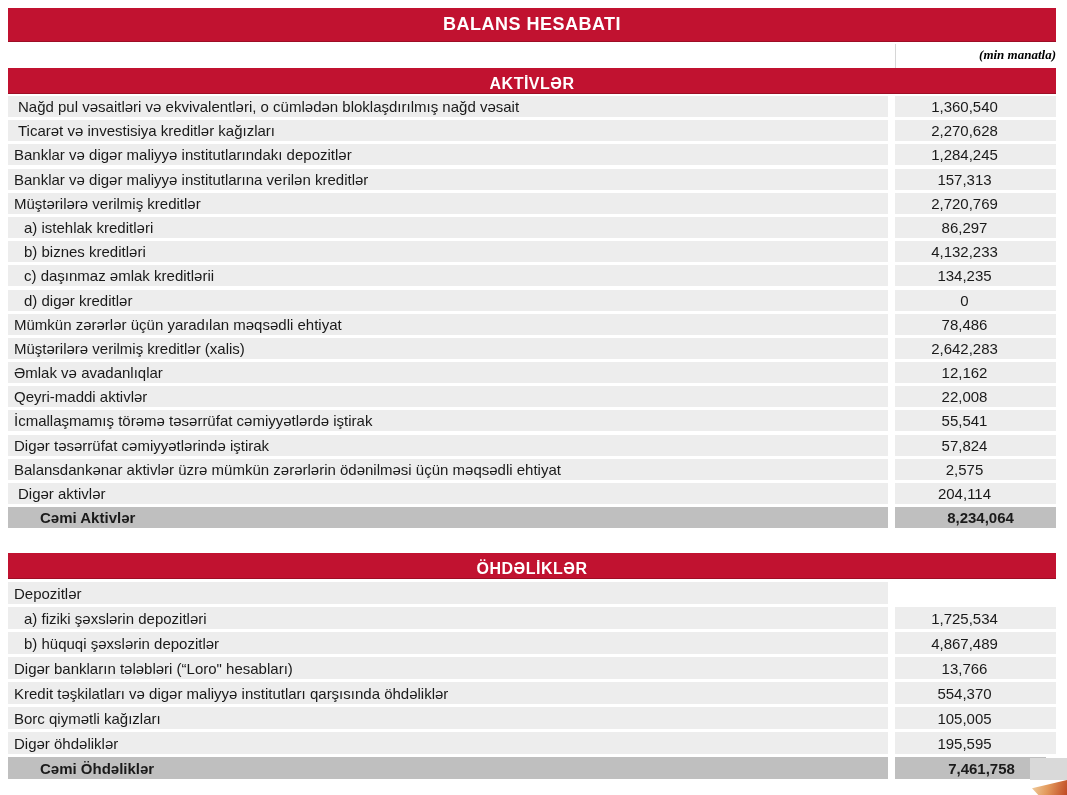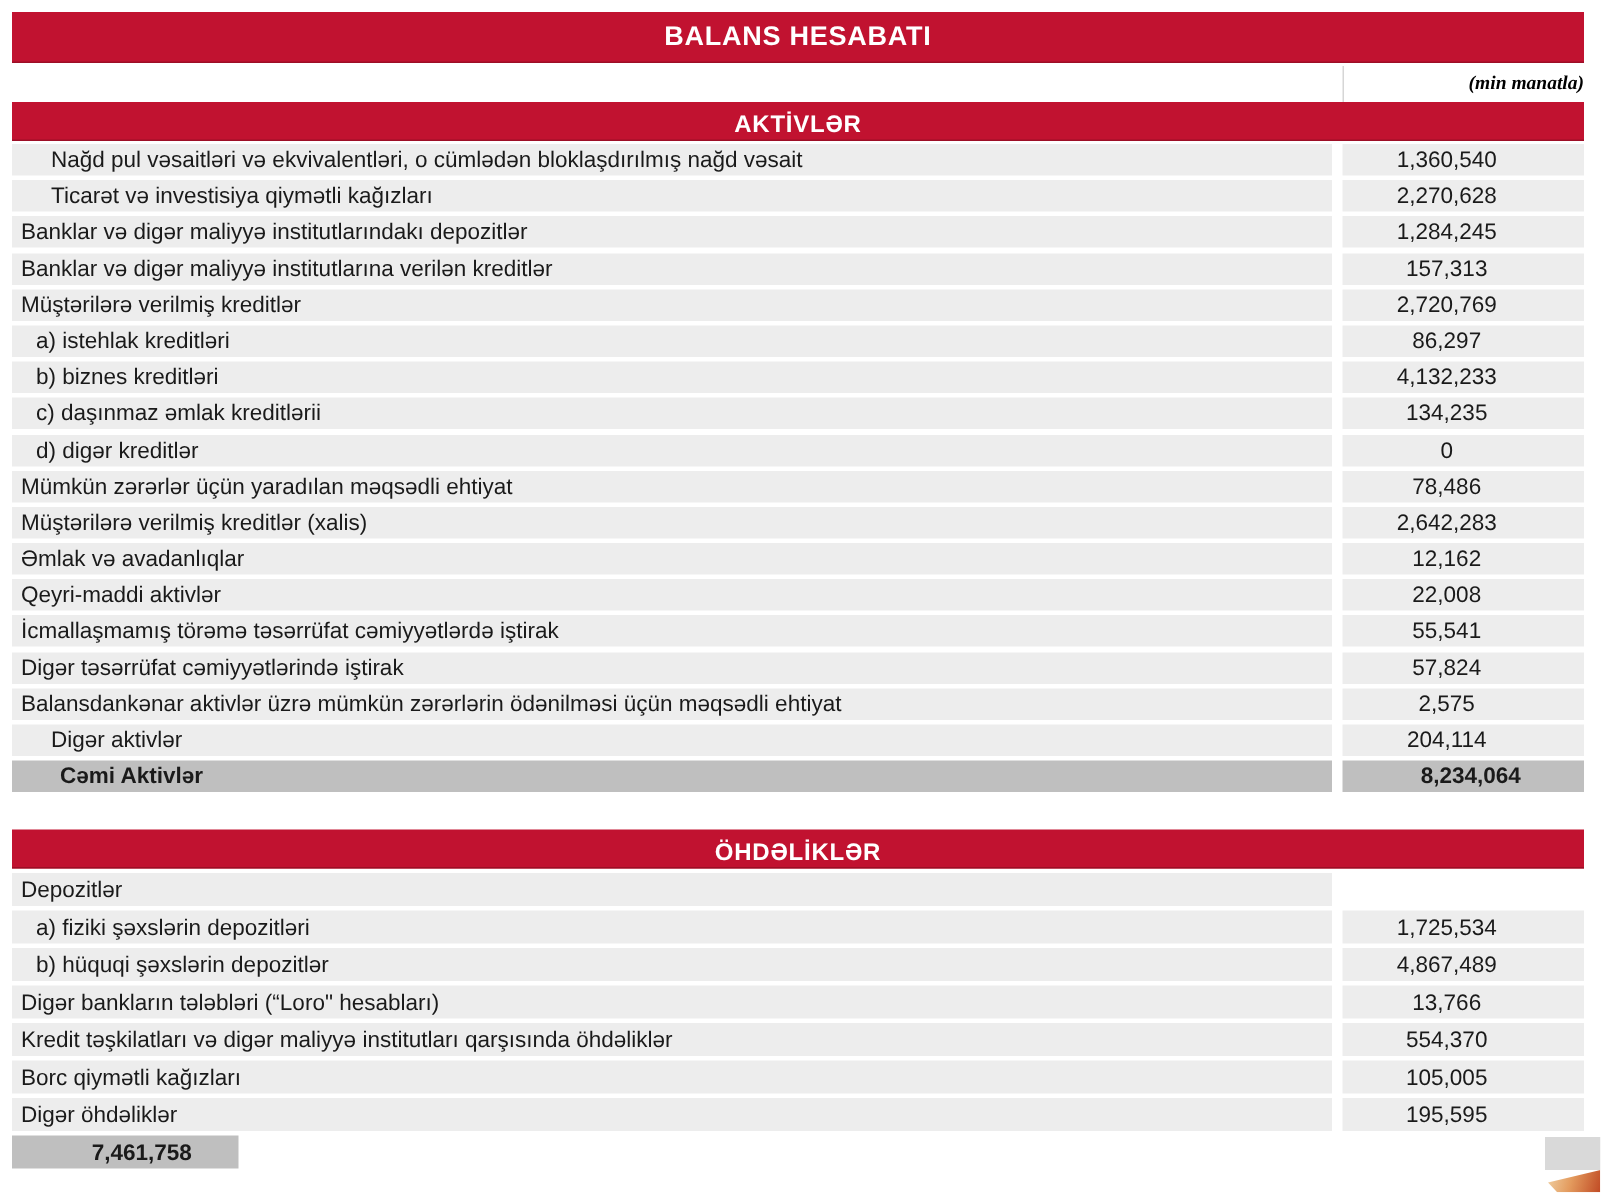--- a/index.html
+++ b/index.html
@@ -39,21 +39,21 @@
   .sec-rows{position:absolute;left:8px;}
   .sec-rows.s0{top:96px;}
   .sec-rows.s1{top:582px;}
   .row{display:flex;}
   .s0 .row{height:21px;margin-bottom:3.2px;}
   .s1 .row{height:22px;margin-bottom:3px;}
   .cell{background:var(--row-gray);display:flex;align-items:center;font-size:15px;}
   .cell.label{width:880px;margin-right:7px;}
   .cell.val{width:161px;justify-content:center;padding-right:22px;}
   .ind0{padding-left:6px;}
-  .ind1{padding-left:26px;}
+  .ind1{padding-left:10px;}
   .ind2{padding-left:16px;}
   .row.total .cell{background:var(--total-gray);font-weight:bold;padding-left:32px;}
   .sec-rows.s1 .row:last-child .cell.val{width:151px;padding-right:10px;}
   .side-cell{
     position:absolute;left:1030px;top:758px;width:37px;height:22px;background:var(--side-gray);
   }
   .corner-swoosh{
     position:absolute;left:1032px;top:780px;width:35px;height:15px;
     background:linear-gradient(105deg,#f0d0a2 0%,#e39a5d 45%,#c04a24 100%);
     clip-path:polygon(0 55%,100% 0,100% 100%,18% 100%);
@@ -71,21 +71,21 @@
 
 <div class="sec-header s0">
   <span>AKTİVLƏR</span>
 </div>
 <div class="sec-rows s0">
     <div class="row">
       <div class="cell label ind1">Nağd pul vəsaitləri və ekvivalentləri, o cümlədən bloklaşdırılmış nağd vəsait</div>
       <div class="cell val">1,360,540</div>
     </div>
     <div class="row">
-      <div class="cell label ind1">Ticarət və investisiya qiymətli kağızları</div>
+      <div class="cell label ind1">Ticarət və investisiya kreditlər kağızları</div>
       <div class="cell val">2,270,628</div>
     </div>
     <div class="row">
       <div class="cell label ind0">Banklar və digər maliyyə institutlarındakı depozitlər</div>
       <div class="cell val">1,284,245</div>
     </div>
     <div class="row">
       <div class="cell label ind0">Banklar və digər maliyyə institutlarına verilən kreditlər</div>
       <div class="cell val">157,313</div>
     </div>
@@ -172,18 +172,19 @@
     </div>
     <div class="row">
       <div class="cell label ind0">Borc qiymətli kağızları</div>
       <div class="cell val">105,005</div>
     </div>
     <div class="row">
       <div class="cell label ind0">Digər öhdəliklər</div>
       <div class="cell val">195,595</div>
     </div>
     <div class="row total">
+      <div class="cell label ind0">Cəmi Öhdəliklər</div>
       <div class="cell val">7,461,758</div>
     </div>
   </div>
 
 <div class="side-cell"></div>
 <div class="corner-swoosh"></div>
 
 </body></html>

